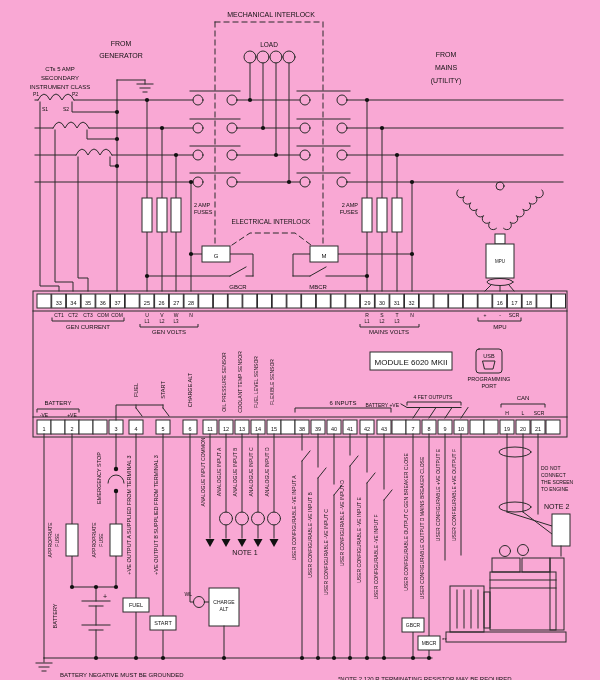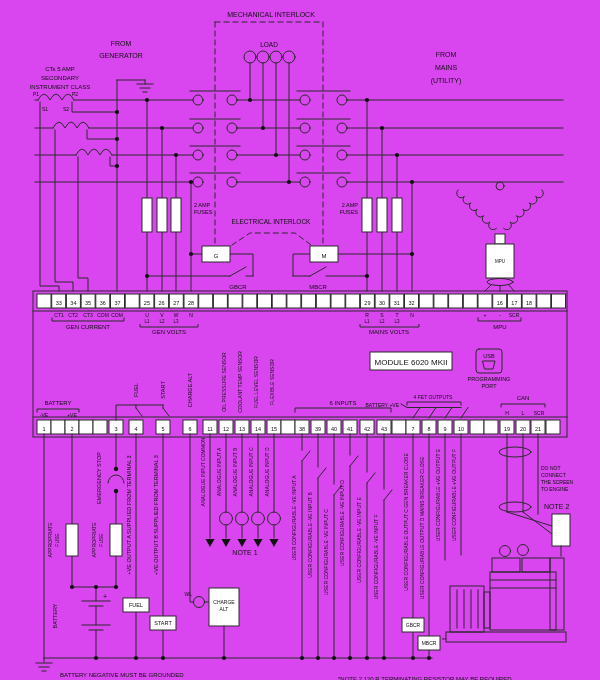--- a/index.html
+++ b/index.html
@@ -1,16 +1,16 @@
 <!DOCTYPE html>
 <html><head>
 <meta charset="utf-8">
 <style>
   html,body{margin:0;padding:0;background:#fff;}
-  #stage{width:600px;height:680px;position:relative;background:#d946ef;font-family:"Liberation Sans",sans-serif;}
+  #stage{width:600px;height:680px;position:relative;background:#f9a8d4;font-family:"Liberation Sans",sans-serif;}
   svg{display:block}
   .w{stroke:#2b2b2b;stroke-width:1;fill:none;stroke-linecap:square}
   .bx{fill:#fff}
   .dash{stroke-dasharray:5 4}
   .dot{fill:#111;stroke:none}
   text{fill:#111;font-family:"Liberation Sans","DejaVu Sans",sans-serif}
   .t45{font-size:4.5px}.t5{font-size:5px}.t55{font-size:5.5px}.t6{font-size:6px}.t65{font-size:6.5px}.t7{font-size:7px}.t8{font-size:8px}
   .mid{text-anchor:middle}.end{text-anchor:end}
 </style>
 </head>

